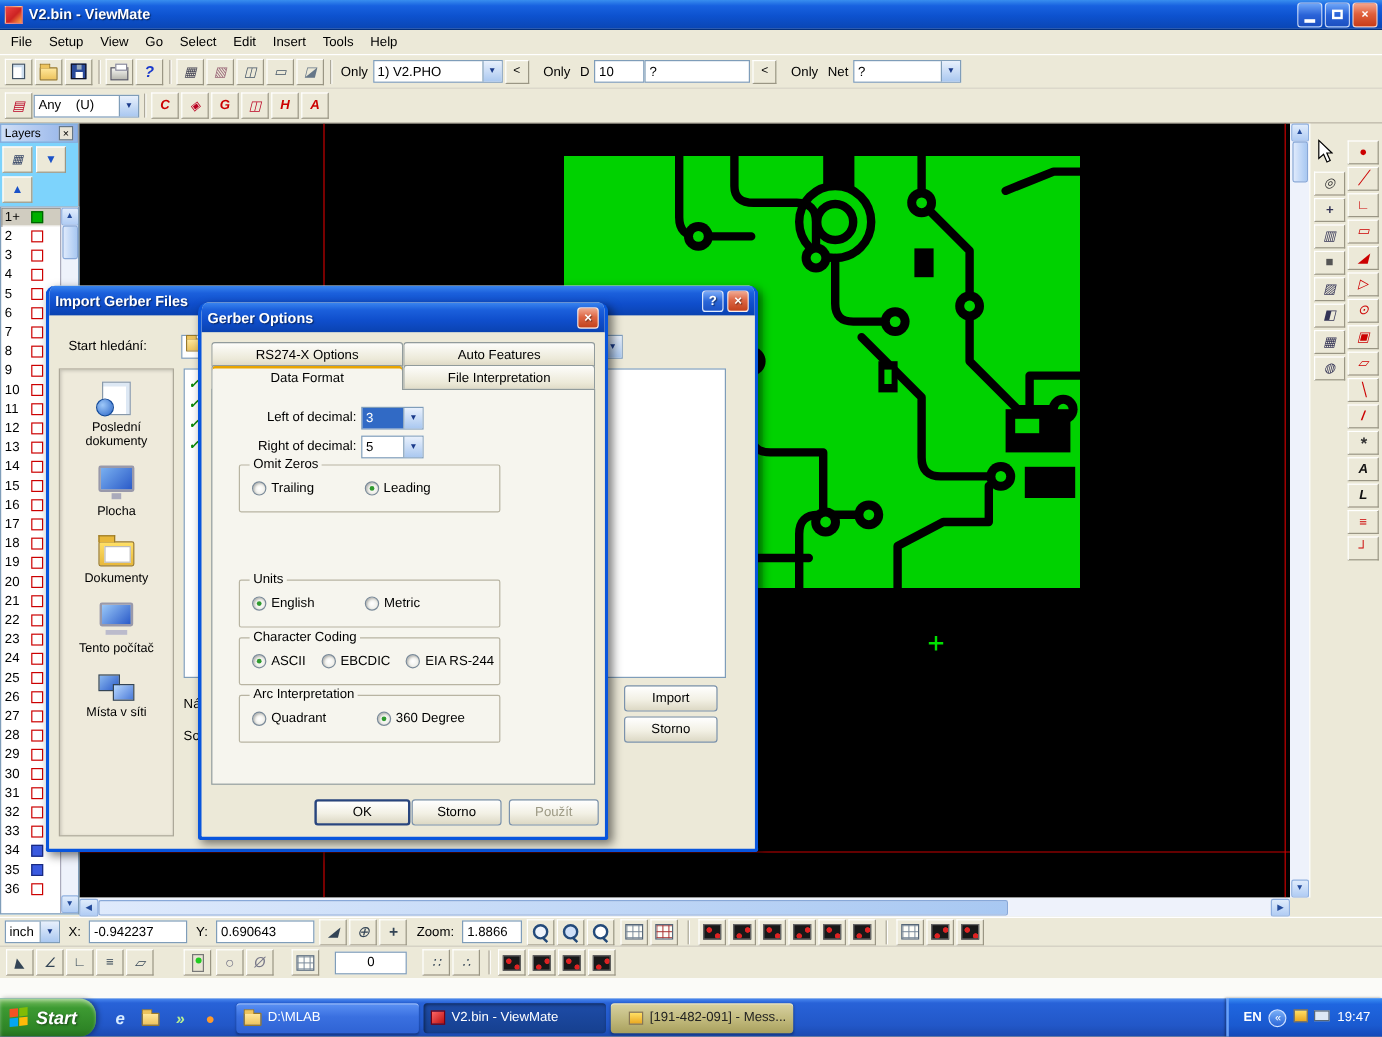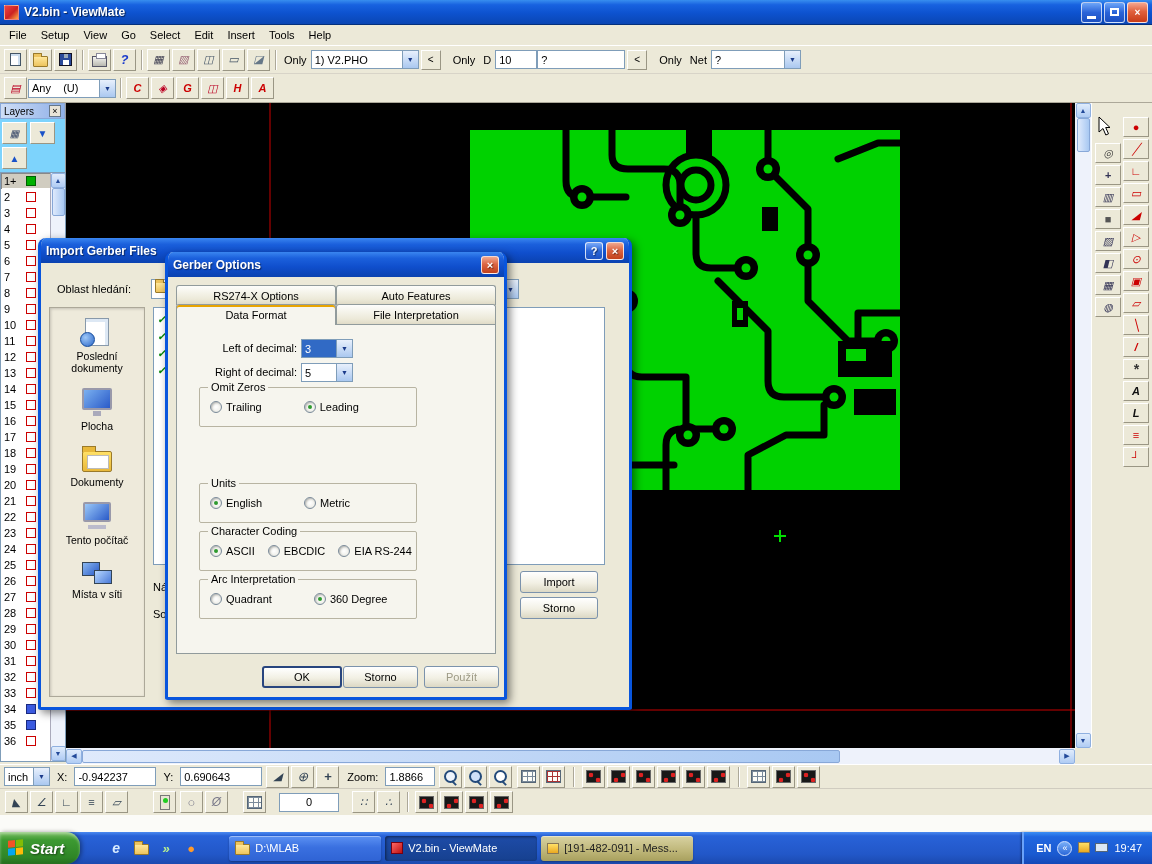--- a/index.html
+++ b/index.html
@@ -67,30 +67,30 @@
 #pal-right{left:31px;top:14px;}
 .pal-btn{width:26px;height:20px;display:flex;align-items:center;justify-content:center;border:1px solid;border-color:#fff #9a9684 #9a9684 #fff;background:#ECE9D8;font-size:11px;line-height:1;}
 #cursor{position:absolute;left:1098px;top:116px;z-index:200;pointer-events:none;}
 
 
 #statusbar{position:absolute;left:0;top:764px;width:1152px;height:24px;background:#ECE9D8;border-top:1px solid #fff;display:flex;align-items:center;padding:0 4px;gap:3px;z-index:3;}
 #btoolbar{position:absolute;left:0;top:788px;width:1152px;height:27px;background:#ECE9D8;border-top:1px solid #d0ccc0;display:flex;align-items:center;padding:0 4px;gap:2px;z-index:3;}
 #gap{position:absolute;left:0;top:815px;width:1152px;height:17px;background:#fbfbf8;z-index:3;}
 
 
-#taskbar{position:absolute;left:0;top:832px;width:1152px;height:32px;background:linear-gradient(180deg,#4b8af0 0%,#2862d8 12%,#2257c8 70%,#1b4ab0 100%);display:flex;align-items:center;z-index:10;gap:16px;}
+#taskbar{position:absolute;left:0;top:832px;width:1152px;height:32px;background:linear-gradient(180deg,#4b8af0 0%,#2862d8 12%,#2257c8 70%,#1b4ab0 100%);display:flex;align-items:center;z-index:10;}
 .start{height:32px;background:linear-gradient(180deg,#7cc063 0%,#3d9a32 25%,#2e8526 80%,#256e1e 100%);border-radius:0 14px 14px 0;display:flex;align-items:center;gap:6px;padding:0 16px 0 8px;color:#fff;font-weight:bold;font-style:italic;font-size:15px;text-shadow:1px 1px 2px rgba(0,0,0,.5);box-shadow:inset 0 2px 3px rgba(255,255,255,.4),2px 0 4px rgba(0,0,0,.35);}
 .flag{width:16px;height:16px;display:grid;grid-template-columns:7px 7px;grid-template-rows:7px 7px;gap:1px;transform:skewY(-6deg);}
 .flag .f1{background:#f35325}.flag .f2{background:#81bc06}.flag .f3{background:#05a6f0}.flag .f4{background:#ffba08}
 .ql{display:flex;gap:5px;margin:0 10px;align-items:center;}
 .qbtn{width:20px;height:20px;display:flex;align-items:center;justify-content:center;}
 .tasks{display:flex;align-items:center;}
 .task{width:152px;height:25px;margin:0 2px;border-radius:3px;background:linear-gradient(180deg,#5c92f4,#3a70e0 45%,#2f63d4);box-shadow:inset 0 1px 0 rgba(255,255,255,.4),0 1px 2px rgba(0,0,0,.3);display:flex;align-items:center;gap:5px;padding:0 6px;color:#fff;white-space:nowrap;overflow:hidden;}
 .task.active{background:linear-gradient(180deg,#1e4ca8,#16408f);box-shadow:inset 1px 1px 3px rgba(0,0,0,.5);}
-.task.alert{background:linear-gradient(180deg,#d8d2a2,#beb678 60%,#a8a05e);color:#222;}
+.task.alert{background:linear-gradient(180deg,#d8d2a2,#beb678 60%,#a8a05e);color:#222;justify-content:flex-end;}
 .tlabel{overflow:hidden;text-overflow:ellipsis;}
 .tray{margin-left:auto;height:32px;display:flex;align-items:center;gap:6px;padding:0 10px 0 12px;background:linear-gradient(180deg,#3a8ef4 0%,#1f66e0 15%,#1a5ad0 70%,#1448b8 100%);border-left:2px solid #6aa2f8;box-shadow:-1px 0 2px rgba(0,0,0,.4);color:#fff;}
 .tray .lang{font-weight:bold;}
 .chev{width:15px;height:15px;border-radius:50%;background:linear-gradient(#7ab0f8,#2a66d8);border:1px solid #cfe0ff;color:#fff;font-size:9px;display:flex;align-items:center;justify-content:center;}
 
 
 .win{position:absolute;border:3px solid #0855dd;border-top:none;border-radius:8px 8px 3px 3px;box-shadow:3px 3px 8px rgba(0,0,0,.5);background:#ECE9D8;overflow:hidden;}
 .wtb{height:25px;background:linear-gradient(180deg,#3a86f0 0%,#1b60dc 25%,#0f4ecc 60%,#0a42b0 100%);display:flex;align-items:center;padding:0 5px;color:#fff;font-weight:bold;font-size:12px;text-shadow:1px 1px 1px rgba(0,0,0,.5);}
 .wtb .wtitle{flex:1;overflow:hidden;white-space:nowrap;}
 .wbtn{width:18px;height:18px;border-radius:3px;border:1px solid rgba(255,255,255,.8);margin-left:3px;display:flex;align-items:center;justify-content:center;color:#fff;font-weight:bold;font-size:11px;background:linear-gradient(180deg,#7aaaf8,#2a66d8 50%,#1c52c4);flex:none;}
@@ -885,21 +885,21 @@
     </div>
   </div>
 
   <div id="import-dlg" class="win">
     <div class="wtb">
       <span class="wtitle">Import Gerber Files</span>
       <span class="wbtn">?</span>
       <span class="wbtn close">×</span>
     </div>
     <div class="wbody">
-      <span class="lookin-label">Oblast hledání:</span>
+      <span class="lookin-label">Start hledání:</span>
       <span class="combo lookin-combo">
         <i class="ic i-folder"></i>
         <span class="val"></span>
         <span class="arr">▼</span>
       </span>
       <div class="places">
 
           <div class="place">
             <i class="pi-recent"></i>
             <span class="plbl">Poslední dokumenty</span>

